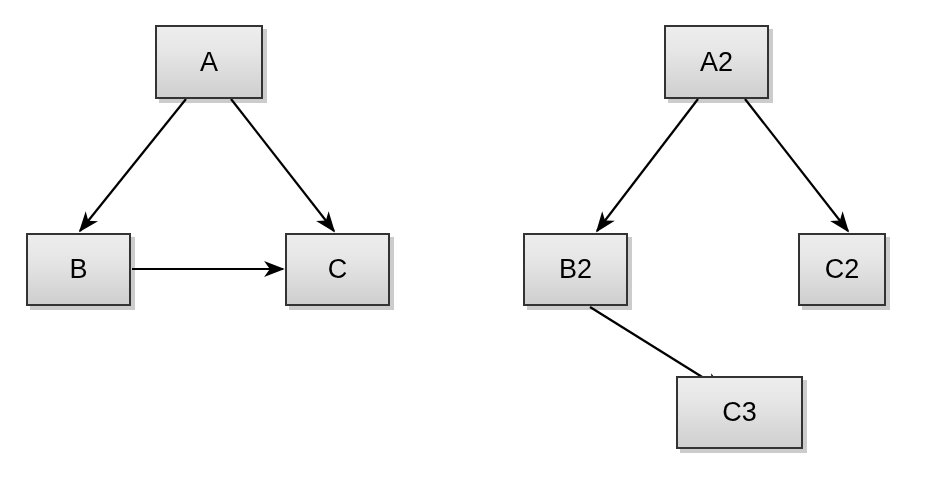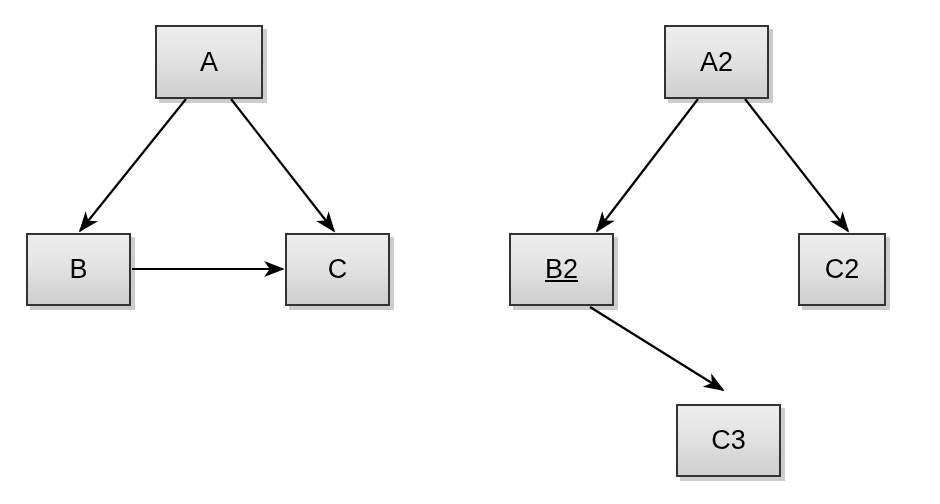--- a/index.html
+++ b/index.html
@@ -74,25 +74,25 @@
   </div>
 
   <div class="node" style="left: 285px; top: 233px; width: 105px; height: 73px;">
     <span class="node-label">C</span>
   </div>
 
   <div class="node" style="left: 644px; top: 25px; width: 105px; height: 74px; margin-left: 20px;">
     <span class="node-label">A2</span>
   </div>
 
-  <div class="node" style="left: 509px; top: 233px; width: 105px; height: 73px; text-decoration: underline;">
+  <div class="node" style="left: 523px; top: 233px; width: 105px; height: 73px;">
     <span class="node-label">B2</span>
   </div>
 
   <div class="node" style="left: 798px; top: 233px; width: 88px; height: 73px;">
     <span class="node-label">C2</span>
   </div>
 
-  <div class="node" style="left: 676px; top: 404px; width: 105px; height: 73px;">
+  <div class="node" style="left: 676px; top: 376px; width: 127px; height: 73px;">
     <span class="node-label">C3</span>
   </div>
 
 </div>
 
 </body></html>

